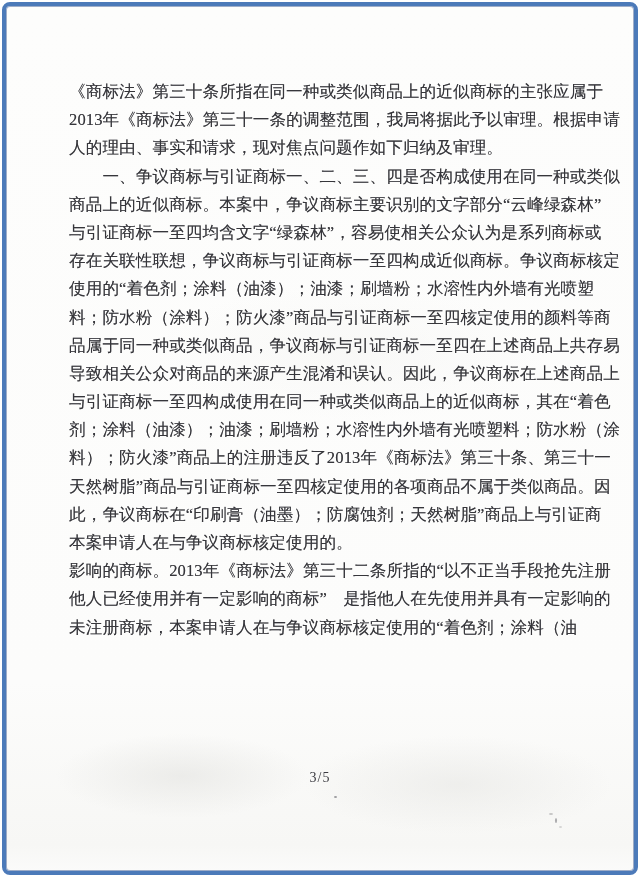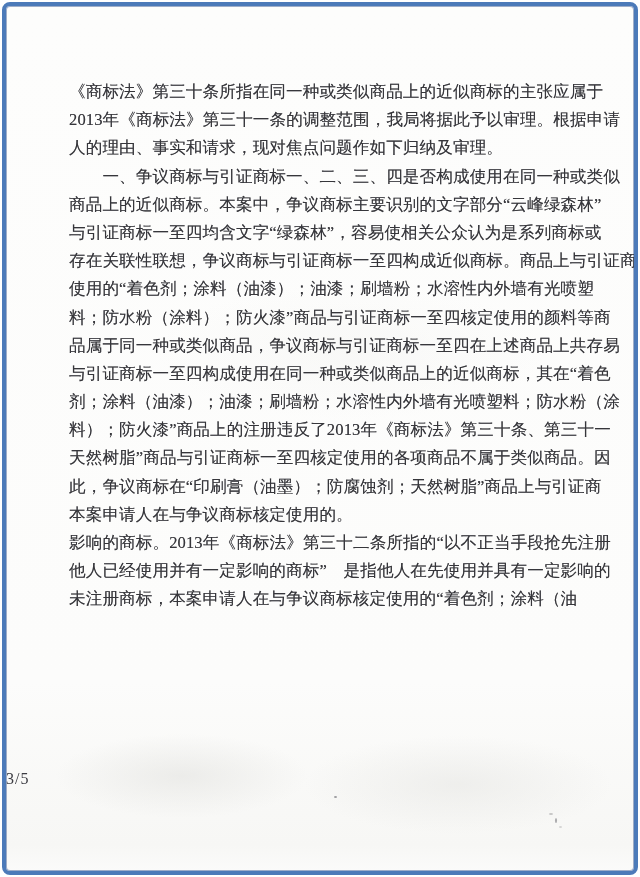--- a/index.html
+++ b/index.html
@@ -48,23 +48,23 @@
   }
   .line {
     white-space: pre;
     height: 28.2px;
   }
   .footer {
     position: absolute;
     left: 0;
     right: 0;
     top: 764px;
-    text-align: left;
+    text-align: center;
     color: #3c3c42;
-    font-size: 16px;
+    font-size: 14px;
     letter-spacing: 1px;
   }
   .speck {
     position: absolute;
     background: #6a6a70;
     border-radius: 50%;
   }
   .speck.s1 { left: 328px; top: 790px; width: 3px; height: 2px; opacity: 0.65; }
   .speck.s2 { left: 543px; top: 807px; width: 4px; height: 2px; opacity: 0.35; }
   .speck.s3 { left: 549px; top: 812px; width: 2px; height: 5px; opacity: 0.55; }
@@ -76,24 +76,25 @@
 <div class="canvas">
   <div class="frame">
 
     <div class="text-block" id="text-block">
         <div class="line">《商标法》第三十条所指在同一种或类似商品上的近似商标的主张应属于</div>
         <div class="line">2013年《商标法》第三十一条的调整范围，我局将据此予以审理。根据申请</div>
         <div class="line">人的理由、事实和请求，现对焦点问题作如下归纳及审理。</div>
         <div class="line">　　一、争议商标与引证商标一、二、三、四是否构成使用在同一种或类似</div>
         <div class="line">商品上的近似商标。本案中，争议商标主要识别的文字部分“云峰绿森林”</div>
         <div class="line">与引证商标一至四均含文字“绿森林”，容易使相关公众认为是系列商标或</div>
-        <div class="line">存在关联性联想，争议商标与引证商标一至四构成近似商标。商品上与引证商</div>
+        <div class="line">存在关联性联想，争议商标与引证商标一至四构成近似商标。争议商标核定</div>
         <div class="line">使用的“着色剂；涂料（油漆）；油漆；刷墙粉；水溶性内外墙有光喷塑</div>
         <div class="line">料；防水粉（涂料）；防火漆”商品与引证商标一至四核定使用的颜料等商</div>
         <div class="line">品属于同一种或类似商品，争议商标与引证商标一至四在上述商品上共存易</div>
+        <div class="line">导致相关公众对商品的来源产生混淆和误认。因此，争议商标在上述商品上</div>
         <div class="line">与引证商标一至四构成使用在同一种或类似商品上的近似商标，其在“着色</div>
         <div class="line">剂；涂料（油漆）；油漆；刷墙粉；水溶性内外墙有光喷塑料；防水粉（涂</div>
         <div class="line">料）；防火漆”商品上的注册违反了2013年《商标法》第三十条、第三十一</div>
         <div class="line">天然树脂”商品与引证商标一至四核定使用的各项商品不属于类似商品。因</div>
         <div class="line">此，争议商标在“印刷膏（油墨）；防腐蚀剂；天然树脂”商品上与引证商</div>
         <div class="line">本案申请人在与争议商标核定使用的。</div>
         <div class="line">影响的商标。2013年《商标法》第三十二条所指的“以不正当手段抢先注册</div>
         <div class="line">他人已经使用并有一定影响的商标”　是指他人在先使用并具有一定影响的</div>
         <div class="line">未注册商标，本案申请人在与争议商标核定使用的“着色剂；涂料（油</div>
       </div>

